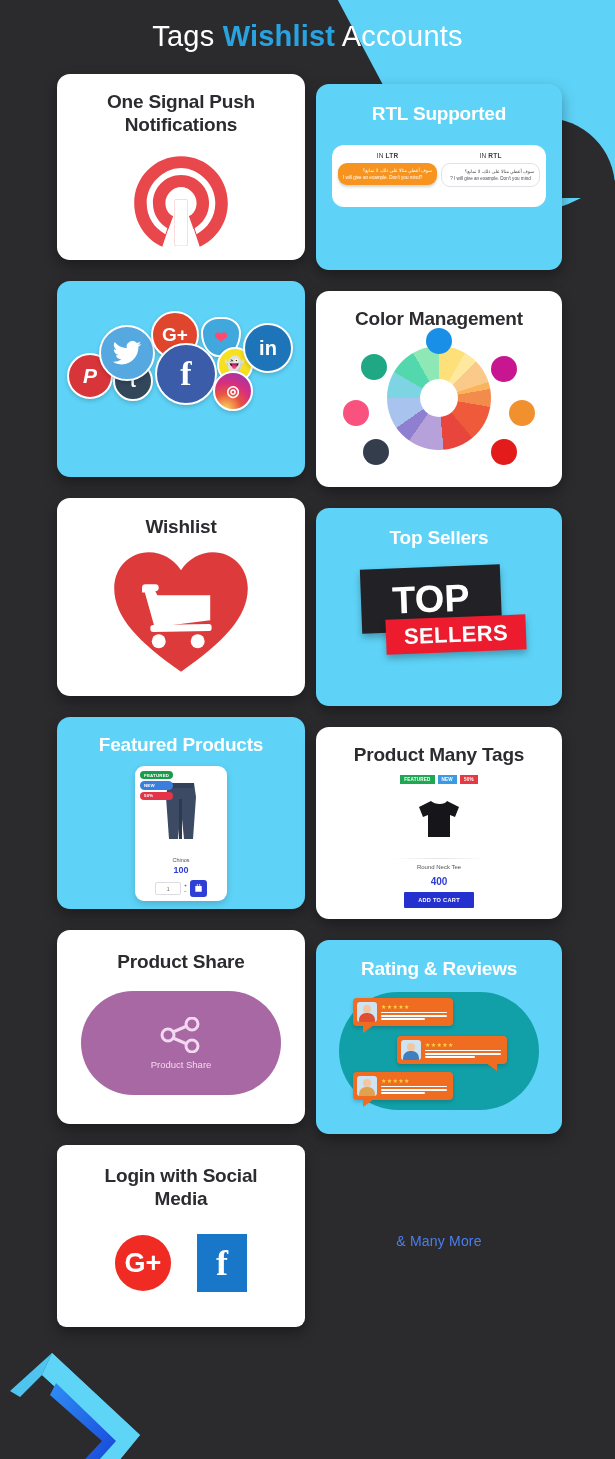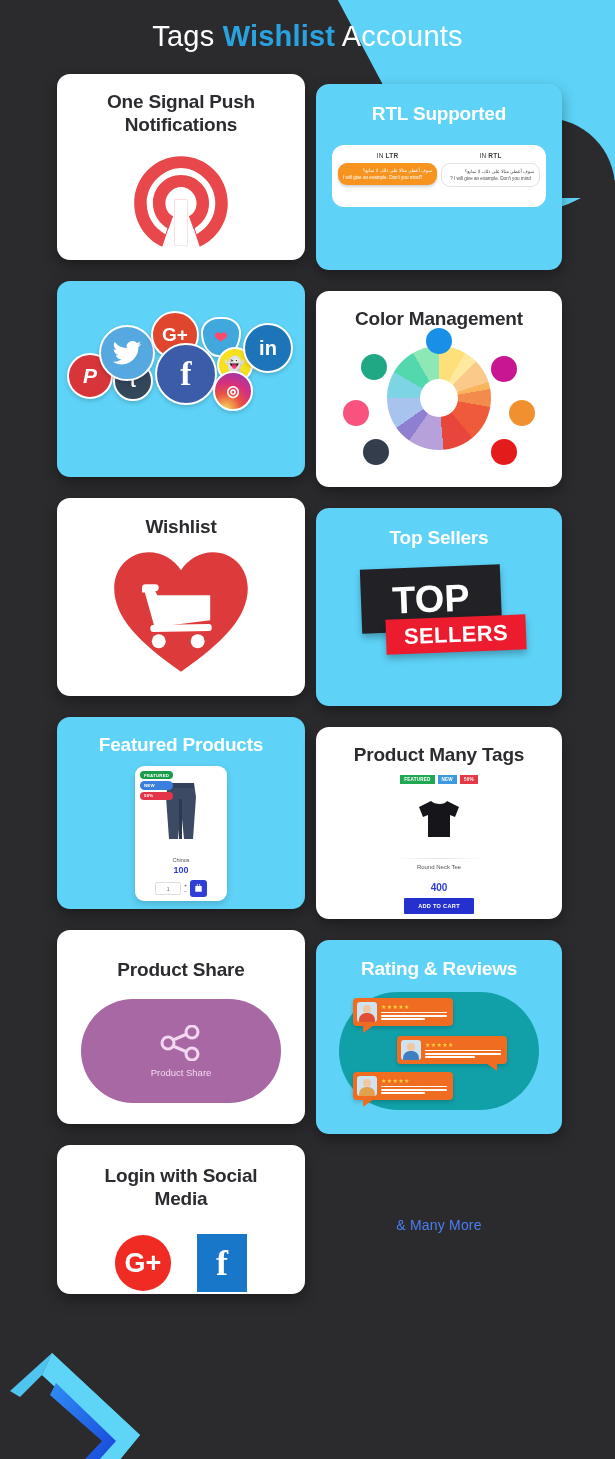--- a/index.html
+++ b/index.html
@@ -73,21 +73,21 @@
   }
   .card.light .card-title { color: #2c2c30; }
   .card.cyan  .card-title { color: #ffffff; }
 
   
   .r1 { height: 186px; }
   .r2 { height: 196px; }
   .r3 { height: 198px; }
   .r4 { height: 192px; }
   .r5 { height: 194px; }
-  .r6 { height: 149px; }
+  .r6 { height: 182px; border-radius: 9px; }
 
   .pad1 { padding-top: 16px; }
   .pad2 { padding-top: 18px; }
 
   
   .shift-down { margin-top: 10px; }
 
   
   .onesignal { width: 104px; height: 104px; margin-top: 16px; position: relative; }
   .onesignal svg { width: 100%; height: 100%; display:block; }
@@ -176,21 +176,21 @@
   .cart-btn{ width:17px;height:17px;background:#2f3fd6;border-radius:3px;
              display:flex;align-items:center;justify-content:center;}
 
   
   .pct-tags{display:flex;gap:3px;margin-top:9px;}
   .pct-tag{font-size:4.6px;font-weight:700;color:#fff;padding:2px 4px;letter-spacing:.2px;}
   .pct-tag.f{background:#1fa851;} .pct-tag.n{background:#3b9ae0;} .pct-tag.d{background:#e63946;}
   .pct-img{width:58px;height:58px;margin-top:6px;display:flex;align-items:center;justify-content:center;}
   .pct-rule{width:92px;height:1px;background:linear-gradient(90deg,rgba(0,0,0,0),#e3e3e8,rgba(0,0,0,0));margin-top:10px;}
   .pct-name{font-size:6px;color:#555;margin-top:5px;}
-  .pct-price{font-size:10px;color:#2f3fd6;font-weight:700;margin-top:12px;}
+  .pct-price{font-size:10px;color:#2f3fd6;font-weight:700;margin-top:6px;}
   .pct-btn{background:#2431cf;color:#fff;font-size:5.6px;font-weight:700;letter-spacing:.3px;
            padding:5px 14px;margin-top:5px;border-radius:1px;}
 
   
   .share-pill{ width:200px;height:104px;border-radius:52px;background:#a768a4;
                margin-top:18px; display:flex;flex-direction:column;
                align-items:center;justify-content:center; gap:6px;}
   .share-pill svg{width:44px;height:36px;display:block;}
   .share-lab{color:#f3d8f0;font-size:9.5px;}
 
@@ -382,21 +382,21 @@
         <svg width="52" height="52" viewBox="0 0 52 52">
           <path d="M18 8 6 14l4 10 5-2v22h22V22l5 2 4-10-12-6c-2 4-12 4-16 0Z" fill="#15151a"></path>
         </svg>
       </div>
       <div class="pct-rule"></div>
       <div class="pct-name">Round Neck Tee</div>
       <div class="pct-price">400</div>
       <div class="pct-btn">ADD TO CART</div>
     </div>
 
-    <div class="card light r5" style="padding-top:28px">
+    <div class="card light r5" style="padding-top:20px">
       <div class="card-title">Product Share</div>
       <div class="share-pill">
         <svg viewBox="0 0 44 36">
           <circle cx="33" cy="7" r="6" fill="none" stroke="#f3d8f0" stroke-width="3"></circle>
           <circle cx="33" cy="29" r="6" fill="none" stroke="#f3d8f0" stroke-width="3"></circle>
           <circle cx="9" cy="18" r="6" fill="none" stroke="#f3d8f0" stroke-width="3"></circle>
           <line x1="14" y1="15" x2="28" y2="9" stroke="#f3d8f0" stroke-width="3"></line>
           <line x1="14" y1="21" x2="28" y2="27" stroke="#f3d8f0" stroke-width="3"></line>
         </svg>
         <div class="share-lab">Product Share</div>

